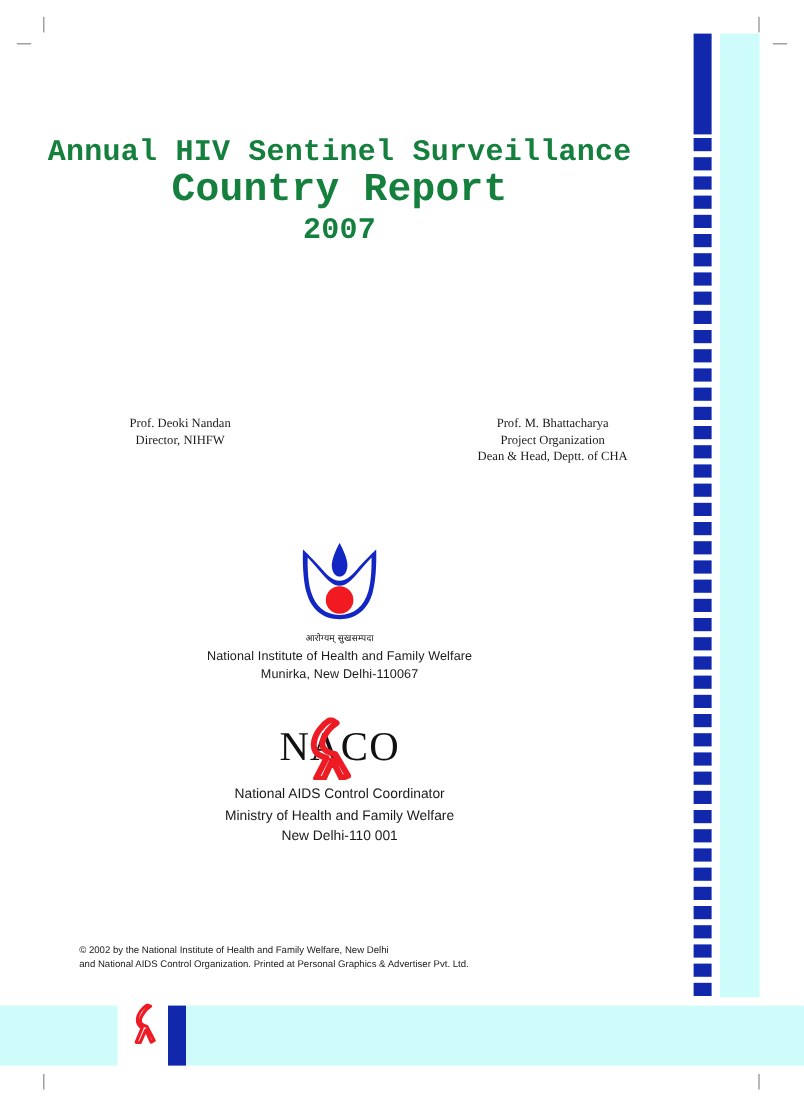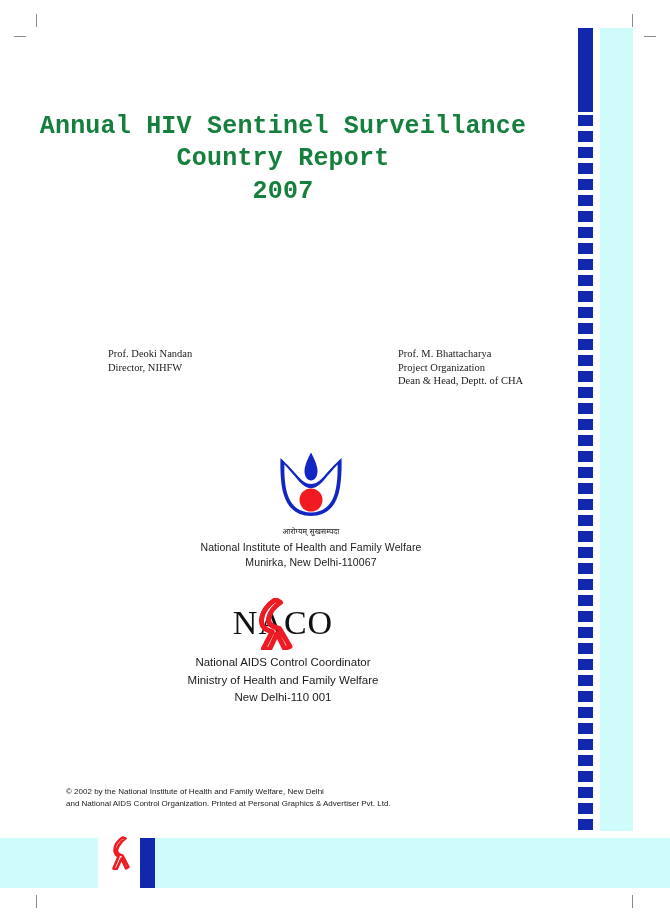--- a/index.html
+++ b/index.html
@@ -56,50 +56,50 @@
     width: 566px;
     text-align: center;
   }
   .title-line {
     font-family: Liberation Mono, monospace;
     font-weight: bold;
     color: #15803d;
     letter-spacing: 0.2px;
   }
   .title-line-1 { font-size: 25px; line-height: 30px; }
-  .title-line-2 { font-size: 25px; line-height: 33px; }
+  .title-line-2 { font-size: 33px; line-height: 33px; }
   .title-line-3 { font-size: 25px; line-height: 33px; text-align: center; }
 
   
   .authors {
     position: absolute;
     top: 347px;
     left: 0;
     width: 566px;
     height: 60px;
   }
   .author-col {
     position: absolute;
     font-family: "Liberation Serif", serif;
     font-size: 10.5px;
     line-height: 13.5px;
     color: #1a1a1a;
     white-space: nowrap;
+    text-align: center;
   }
   .author-left  { left: 108px; top: 0; }
   .author-right { left: 398px; top: 0; }
 
   
   .nihfw-block {
     position: absolute;
     top: 450px;
     left: 0;
     width: 566px;
     text-align: center;
-    padding-left: 28px;
   }
   .nihfw-mark {
     position: relative;
     width: 74px;
     height: 74px;
     margin: 0 auto;
   }
   .nihfw-hindi {
     font-family: "Liberation Sans", sans-serif;
     font-size: 7.5px;

